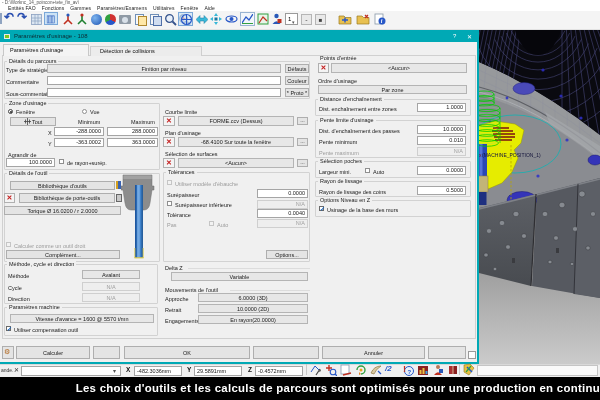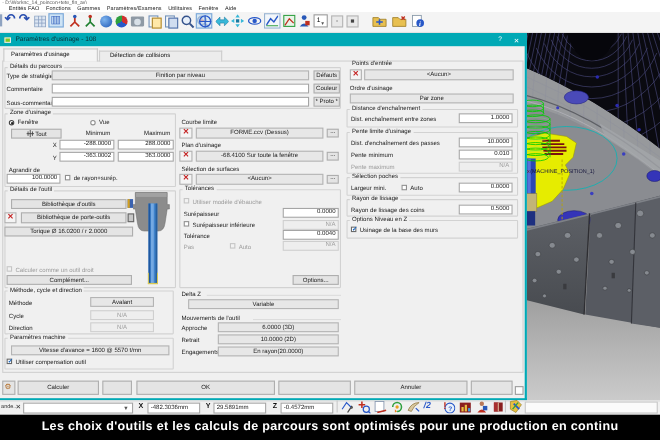--- a/index.html
+++ b/index.html
@@ -527,15 +527,15 @@
 <div class="ab" style="left:459px;top:1px;width:1px;height:11px;background:#c9c9c9;"></div>
 <svg class="ab" style="left:462px;top:0px;" width="14" height="13" viewBox="0 0 14 13">
         <path d="M2,2 L8,1 L12,5 L7,12 L2,9 Z" fill="#e8c040" stroke="#907820" stroke-width="0.6"></path>
         <path d="M5,4 L10,9" stroke="#2858c8" stroke-width="1.6"></path>
         <path d="M9,3 L4,9" stroke="#30a040" stroke-width="1.2"></path>
       </svg>
 </div>
 <div class="ab" style="left:477px;top:365px;width:121px;height:11px;background:#fafafa;border:1px solid #c5c5c5;"></div>
 
 <div class="ab" style="left:0;top:377px;width:600px;height:23px;background:#000;"></div>
-<div class="ab" style="left:0;top:382px;width:600px;text-align:center;font-size:11.4px;font-weight:bold;letter-spacing:0.3px;color:#fff;">Les choix d'outils et les calculs de parcours sont optimisés pour une production en continu</div>
+<div class="ab" style="left:0;top:382px;width:600px;text-align:right;font-size:11.4px;font-weight:bold;letter-spacing:0.3px;color:#fff;">Les choix d'outils et les calculs de parcours sont optimisés pour une production en continu</div>
 
 </div>
 
 </body></html>

